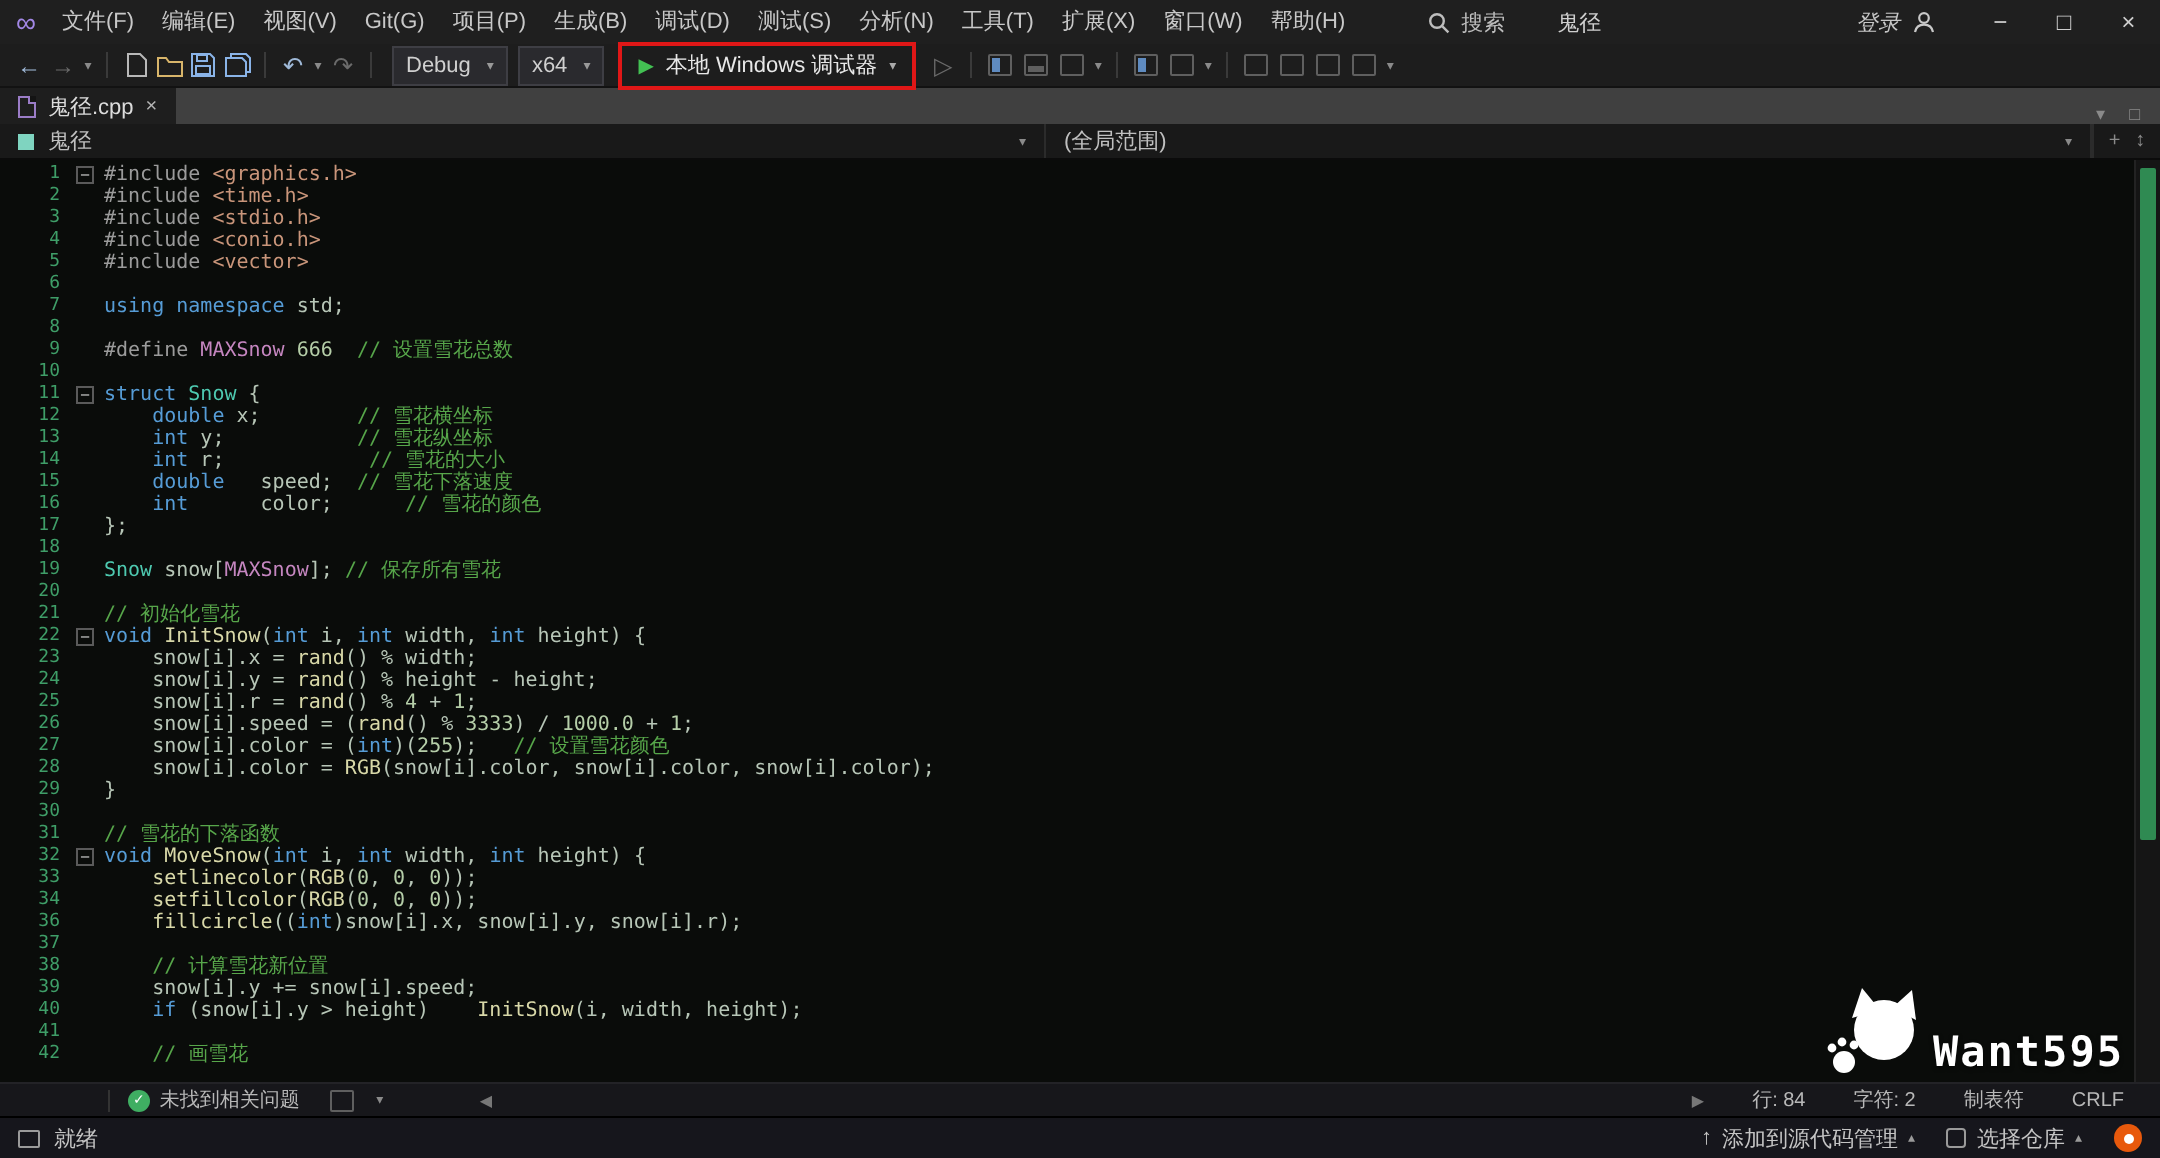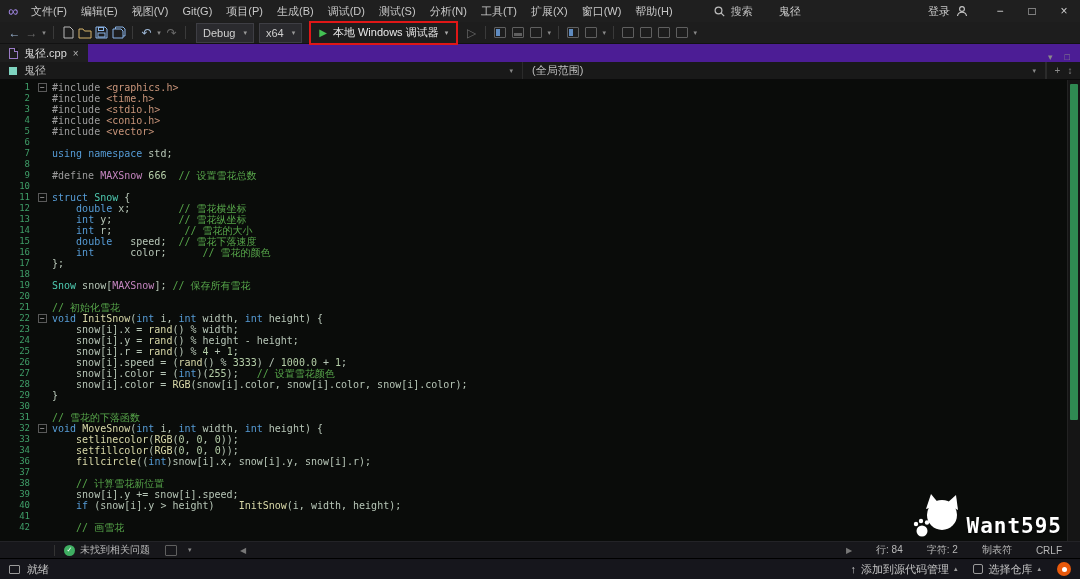--- a/index.html
+++ b/index.html
@@ -7,21 +7,21 @@
   body { font-family:"Liberation Sans", sans-serif; cursor:default; }
   .window { position:relative; width:1080px; height:579px; display:flex; flex-direction:column; background:#0a0c0a; }
 
   
   .titlebar { height:22px; background:#1f1f1f; display:flex; align-items:center; font-size:11px; color:#c8c8c8; padding-left:8px; flex:none; }
   .vs-logo { color:#a388e6; font-size:14px; margin-right:6px; line-height:22px; }
   .menubar { display:flex; }
   .menu-item { padding:0 7px; line-height:22px; white-space:nowrap; }
   .title-search { display:flex; align-items:center; gap:6px; margin-left:34px; color:#bdbdbd; }
   .solution-name { margin-left:26px; color:#cfcfcf; }
-  .title-right { margin-left:auto; display:flex; align-items:center; height:22px; }
+  .title-right { margin-left:auto; display:flex; align-items:center; height:22px;font-style:italic; }
   .login { display:flex; align-items:center; gap:6px; margin-right:16px; }
   .win-btn { width:32px; height:22px; display:flex; align-items:center; justify-content:center; font-size:12px; color:#cfcfcf; }
 
   
   .toolbar { height:22px; background:#1d1d1d; border-bottom:1px solid #121212; display:flex; align-items:center; padding-left:6px; font-size:11px; color:#bdbdbd; flex:none; }
   .tb-ic { width:17px; text-align:center; font-size:12px; color:#9fb9d8; }
   .tb-ic.dim { color:#6a6a6a; }
   .tb-cr { font-size:7px; color:#8a8a8a; width:8px; text-align:center; }
   .tb-sep { width:1px; height:13px; background:#3a3a3a; margin:0 5px; flex:none; }
   .tb-svg { width:17px; height:15px; display:flex; align-items:center; justify-content:center; }
@@ -30,21 +30,21 @@
   .run-wrap { position:relative; margin-left:10px; }
   .run-btn { display:flex; align-items:center; gap:6px; padding:0 7px; height:20px; color:#e8e8e8; }
   .run-btn .play { color:#43c153; font-size:10px; }
   .run-btn .cr { font-size:7px; color:#aaa; }
   .annotation { position:absolute; top:-2px; left:-3px; right:-3px; bottom:-2px; border:2px solid #e01717; pointer-events:none; }
   .tb-box { width:12px; height:11px; border:1px solid #5f5f5f; border-radius:1px; margin:0 3px; flex:none; position:relative; }
   .tb-box.half::after { content:""; position:absolute; left:1px; top:1px; bottom:1px; width:4px; background:#5f8bc0; }
   .tb-box.bot::after { content:""; position:absolute; left:1px; right:1px; bottom:1px; height:3px; background:#5f5f5f; }
 
   
-  .tabstrip { height:18px; background:#4c1d95; display:flex; align-items:flex-end; flex:none; }
+  .tabstrip { height:18px; background:#404040; display:flex; align-items:flex-end; flex:none; }
   .tab { height:18px; background:#1e1e1e; display:flex; align-items:center; padding:0 9px; gap:6px; font-size:11px; color:#dcdcdc; }
   .file-ic { width:9px; height:11px; border:1px solid #9b7cc7; position:relative; flex:none; }
   .file-ic::after { content:""; position:absolute; right:-1px; top:-1px; width:3px; height:3px; background:#141414; border-left:1px solid #9b7cc7; border-bottom:1px solid #9b7cc7; }
   .tab-close { color:#b5b5b5; font-size:10px; }
   .tab-right { margin-left:auto; display:flex; gap:12px; padding-right:10px; color:#8a8a8a; font-size:9px; align-items:center; }
 
   
   .navbar { height:18px; background:#191919; border-bottom:1px solid #0b0b0b; display:flex; font-size:11px; color:#bfbfbf; flex:none; }
   .nav-dd { display:flex; align-items:center; padding:0 9px; gap:7px; border-right:1px solid #2b2b2b; }
   .nav-dd .cr { margin-left:auto; font-size:7px; color:#8a8a8a; }

